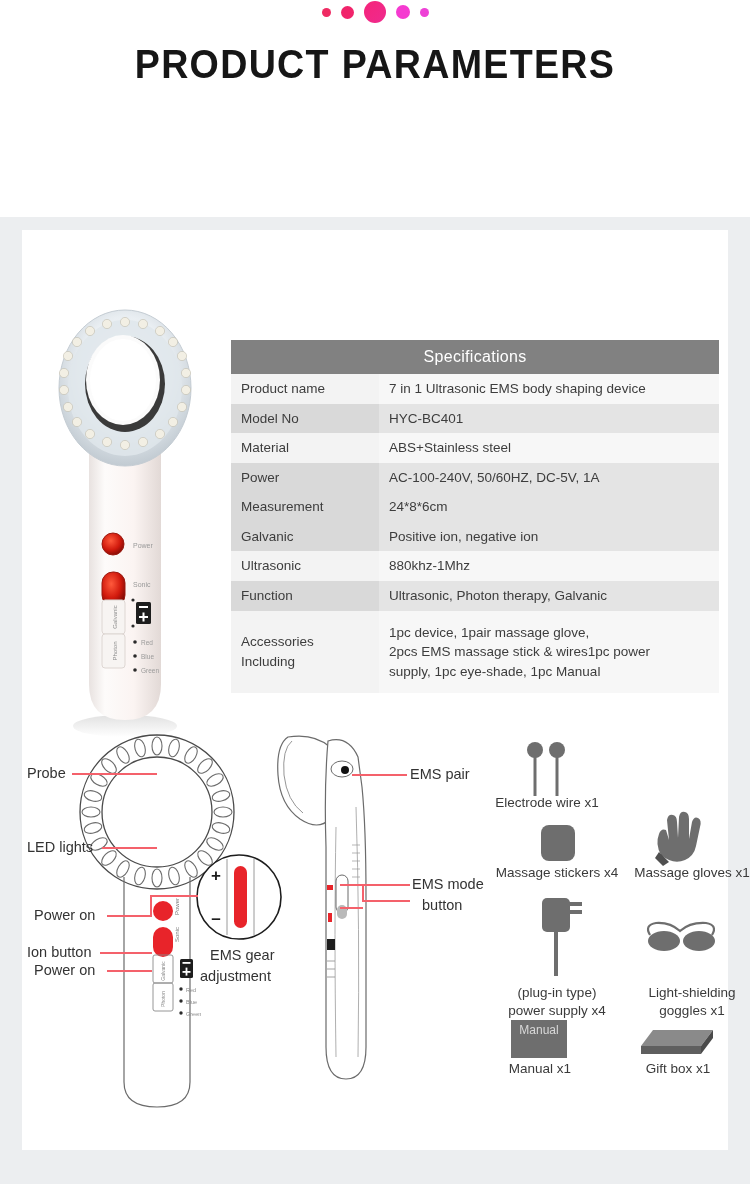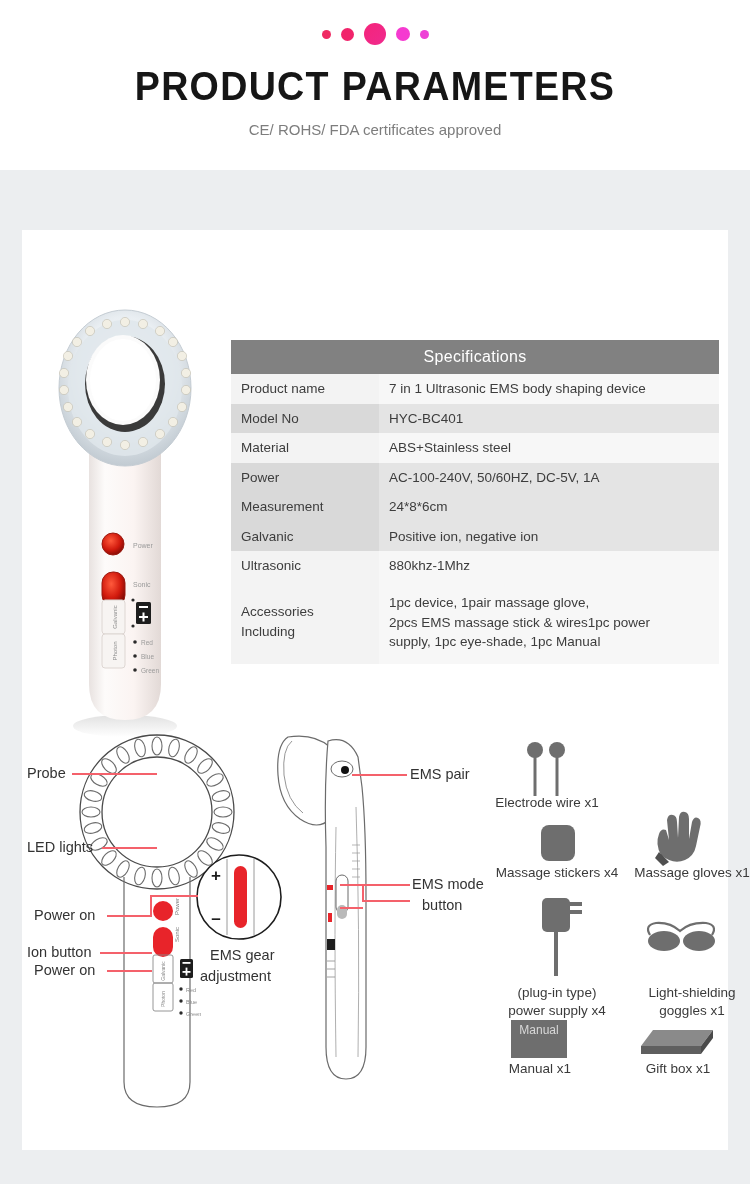--- a/index.html
+++ b/index.html
@@ -6,24 +6,23 @@
   body {
     width: 750px; height: 1184px;
     background: #eceef0;
     font-family: "Liberation Sans", sans-serif;
     overflow: hidden;
     position: relative;
   }
   
   .header {
     background: #ffffff;
-    height: 170px;
+    height: 217px;
     width: 750px;
     text-align: center;
-    padding-top: 22px;
   }
   .dots { display: flex; justify-content: center; align-items: center; gap: 10px; height: 24px; }
   .dot { border-radius: 50%; }
   .d0 { width: 9px;  height: 9px;  background: #ef2b63; }
   .d1 { width: 13px; height: 13px; background: #f1246b; }
   .d2 { width: 22px; height: 22px; background: linear-gradient(135deg,#f5247a,#ef2a8e); }
   .d3 { width: 14px; height: 14px; background: #f53ad0; }
   .d4 { width: 9px;  height: 9px;  background: #ee41d6; }
   .title {
     font-size: 40px; font-weight: 700; color: #161616;
@@ -79,21 +78,20 @@
 
 <div class="header">
   <div class="dots">
     <span class="dot d0"></span>
     <span class="dot d1"></span>
     <span class="dot d2"></span>
     <span class="dot d3"></span>
     <span class="dot d4"></span>
   </div>
   <div class="title">PRODUCT PARAMETERS</div>
-  <div class="subtitle">CE/ ROHS/ FDA certificates approved</div>
 </div>
 
 <div class="card">
 
   <div class="top-section">
 
     <svg class="device-photo" viewBox="0 0 185 455">
       <defs>
         <linearGradient id="bodyG" x1="0" y1="0" x2="1" y2="0">
           <stop offset="0%" stop-color="#e8e2e0"></stop>
@@ -206,20 +204,24 @@
           <td class="k">Measurement</td>
           <td class="v">24*8*6cm</td>
           </tr>
         <tr class="odd">
           <td class="k">Galvanic</td>
           <td class="v">Positive ion, negative ion</td>
           </tr>
         <tr class="even">
           <td class="k">Ultrasonic</td>
           <td class="v">880khz-1Mhz</td>
+          </tr>
+        <tr class="odd">
+          <td class="k">Function</td>
+          <td class="v">Ultrasonic, Photon therapy, Galvanic</td>
           </tr>
         <tr class="acc">
           <td class="k">
             <div>Accessories</div>
             <div>Including</div>
           </td>
           <td class="v">
             <div>1pc device, 1pair massage glove,</div>
             <div>2pcs EMS massage stick &amp; wires1pc power</div>
             <div>supply, 1pc eye-shade, 1pc Manual</div>

